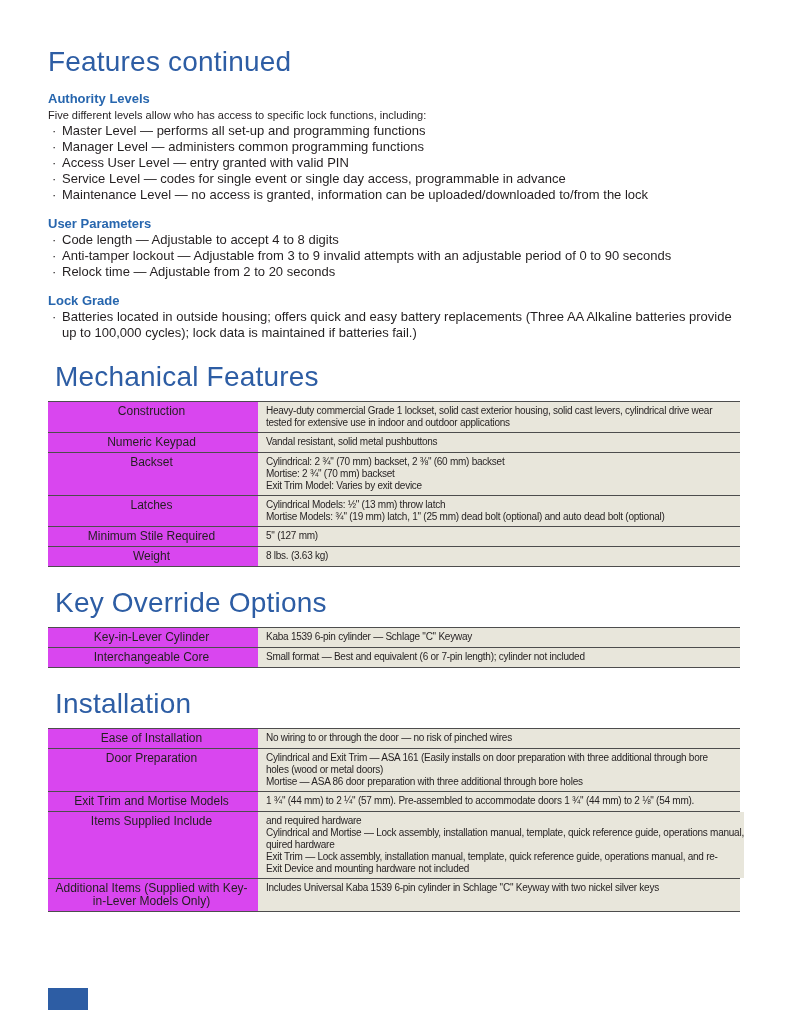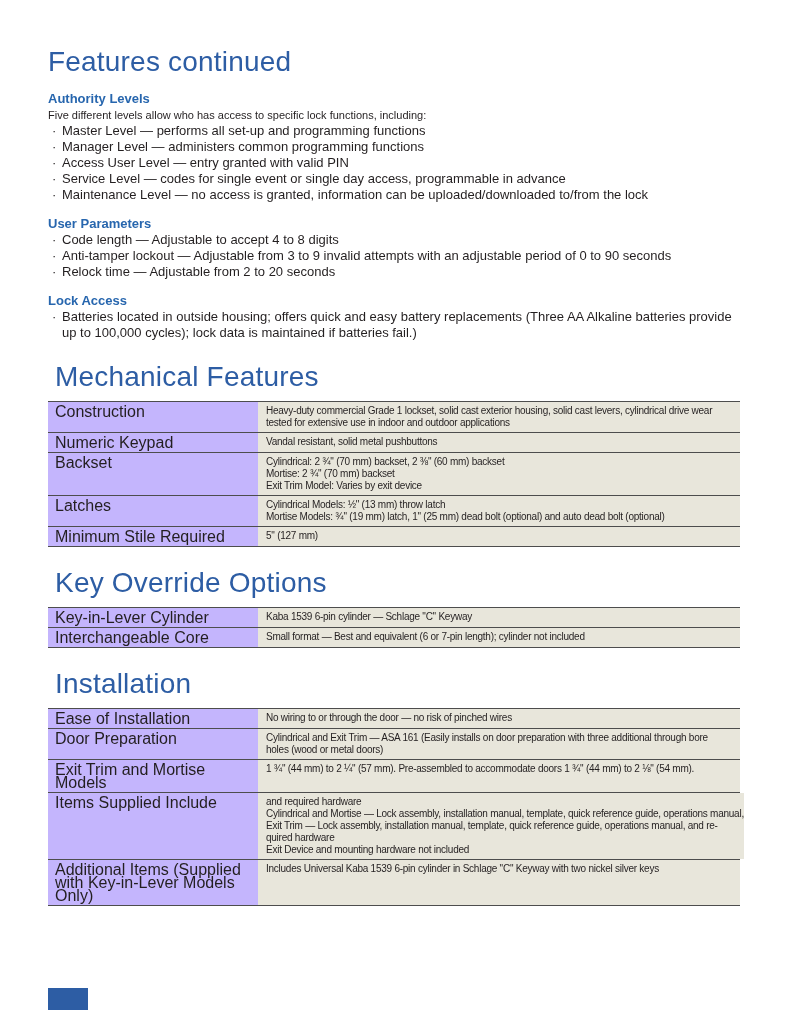--- a/index.html
+++ b/index.html
@@ -17,21 +17,21 @@
   .group-intro { font-size:11px; line-height:16px; }
   .bullet-item { display:flex; font-size:13px; line-height:16px; }
   .bullet-icon { flex:0 0 10px; margin-left:4px; text-align:left; }
   .bullet-text { flex:1; }
   .spec-section .section-title { margin:20px 0 8px 7px; }
   .features-block .section-title { margin-bottom:2px; }
   .spec-table { border-bottom:1px solid var(--line,#4d4d4d); }
   .spec-row { display:flex; border-top:1px solid var(--line,#4d4d4d); }
   .spec-label {
     flex:0 0 210px; width:210px; box-sizing:border-box;
-    font-size:16px; line-height:13px; padding:3px 10px 3px 7px; background:#c4b5fd;
+    font-size:12px; line-height:13px; padding:3px 10px 3px 7px; background:#d946ef;text-align:center;
   }
   .spec-value {
     flex:1; background:var(--cellbg,#e8e6db);
     font-size:10px; line-height:12px; padding:3px 0 3px 8px; letter-spacing:-0.25px;
   }
   .value-line { white-space:nowrap; }
   .logo-block {
     position:absolute; left:48px; top:988px; width:40px; height:22px;
     background:var(--accent,#2d5da4);
   }
@@ -76,21 +76,21 @@
           <div class="bullet-item">
             <span class="bullet-icon">·</span>
             <span class="bullet-text">Anti-tamper lockout — Adjustable from 3 to 9 invalid attempts with an adjustable period of 0 to 90 seconds</span>
           </div>
           <div class="bullet-item">
             <span class="bullet-icon">·</span>
             <span class="bullet-text">Relock time — Adjustable from 2 to 20 seconds</span>
           </div>
         </div>
         <div class="feature-group">
-          <h2 class="group-heading">Lock Access</h2>
+          <h2 class="group-heading">Lock Grade</h2>
           <div class="bullet-item">
             <span class="bullet-icon">·</span>
             <span class="bullet-text">Batteries located in outside housing; offers quick and easy battery replacements  (Three AA Alkaline batteries provide up to 100,000 cycles); lock data is maintained if batteries fail.)</span>
           </div>
         </div>
       </div>
   </div>
   <div id="spec-sections">
       <div class="spec-section">
         <h1 class="section-title">Mechanical Features</h1>
@@ -122,20 +122,26 @@
               <div class="value-line">Cylindrical Models: ½" (13 mm) throw latch</div>
               <div class="value-line">Mortise Models: ¾" (19 mm) latch, 1" (25 mm) dead bolt (optional) and auto dead bolt (optional)</div>
             </div>
           </div>
           <div class="spec-row">
             <div class="spec-label">Minimum Stile Required</div>
             <div class="spec-value">
               <div class="value-line">5" (127 mm)</div>
             </div>
           </div>
+          <div class="spec-row">
+            <div class="spec-label">Weight</div>
+            <div class="spec-value">
+              <div class="value-line">8 lbs. (3.63 kg)</div>
+            </div>
+          </div>
         </div>
       </div>
       <div class="spec-section">
         <h1 class="section-title">Key Override Options</h1>
         <div class="spec-table">
           <div class="spec-row">
             <div class="spec-label">Key-in-Lever Cylinder</div>
             <div class="spec-value">
               <div class="value-line">Kaba 1539 6-pin cylinder — Schlage "C" Keyway</div>
             </div>
@@ -155,35 +161,36 @@
             <div class="spec-label">Ease of Installation</div>
             <div class="spec-value">
               <div class="value-line">No wiring to or through the door — no risk of pinched wires</div>
             </div>
           </div>
           <div class="spec-row">
             <div class="spec-label">Door Preparation</div>
             <div class="spec-value">
               <div class="value-line">Cylindrical and Exit Trim — ASA 161 (Easily installs on door preparation with three additional through bore</div>
               <div class="value-line">holes (wood or metal doors)</div>
+              <div class="value-line">Mortise — ASA 86 door preparation with three additional through bore holes</div>
             </div>
           </div>
           <div class="spec-row">
             <div class="spec-label">Exit Trim and Mortise Models</div>
             <div class="spec-value">
               <div class="value-line">1 ¾" (44 mm) to 2 ¼" (57 mm). Pre-assembled to accommodate doors 1 ¾" (44 mm) to 2 ⅛" (54 mm).</div>
             </div>
           </div>
           <div class="spec-row">
             <div class="spec-label">Items Supplied Include</div>
             <div class="spec-value">
               <div class="value-line">and required hardware</div>
               <div class="value-line">Cylindrical and Mortise — Lock assembly, installation manual, template, quick reference guide, operations manual,</div>
+              <div class="value-line">quired hardware</div>
               <div class="value-line">Exit Trim — Lock assembly, installation manual, template, quick reference guide, operations manual, and re-</div>
-              <div class="value-line">quired hardware</div>
               <div class="value-line">Exit Device and mounting hardware not included</div>
             </div>
           </div>
           <div class="spec-row">
             <div class="spec-label">Additional Items (Supplied with Key-in-Lever Models Only)</div>
             <div class="spec-value">
               <div class="value-line">Includes Universal Kaba 1539 6-pin cylinder in Schlage "C" Keyway with two nickel silver keys</div>
             </div>
           </div>
         </div>

